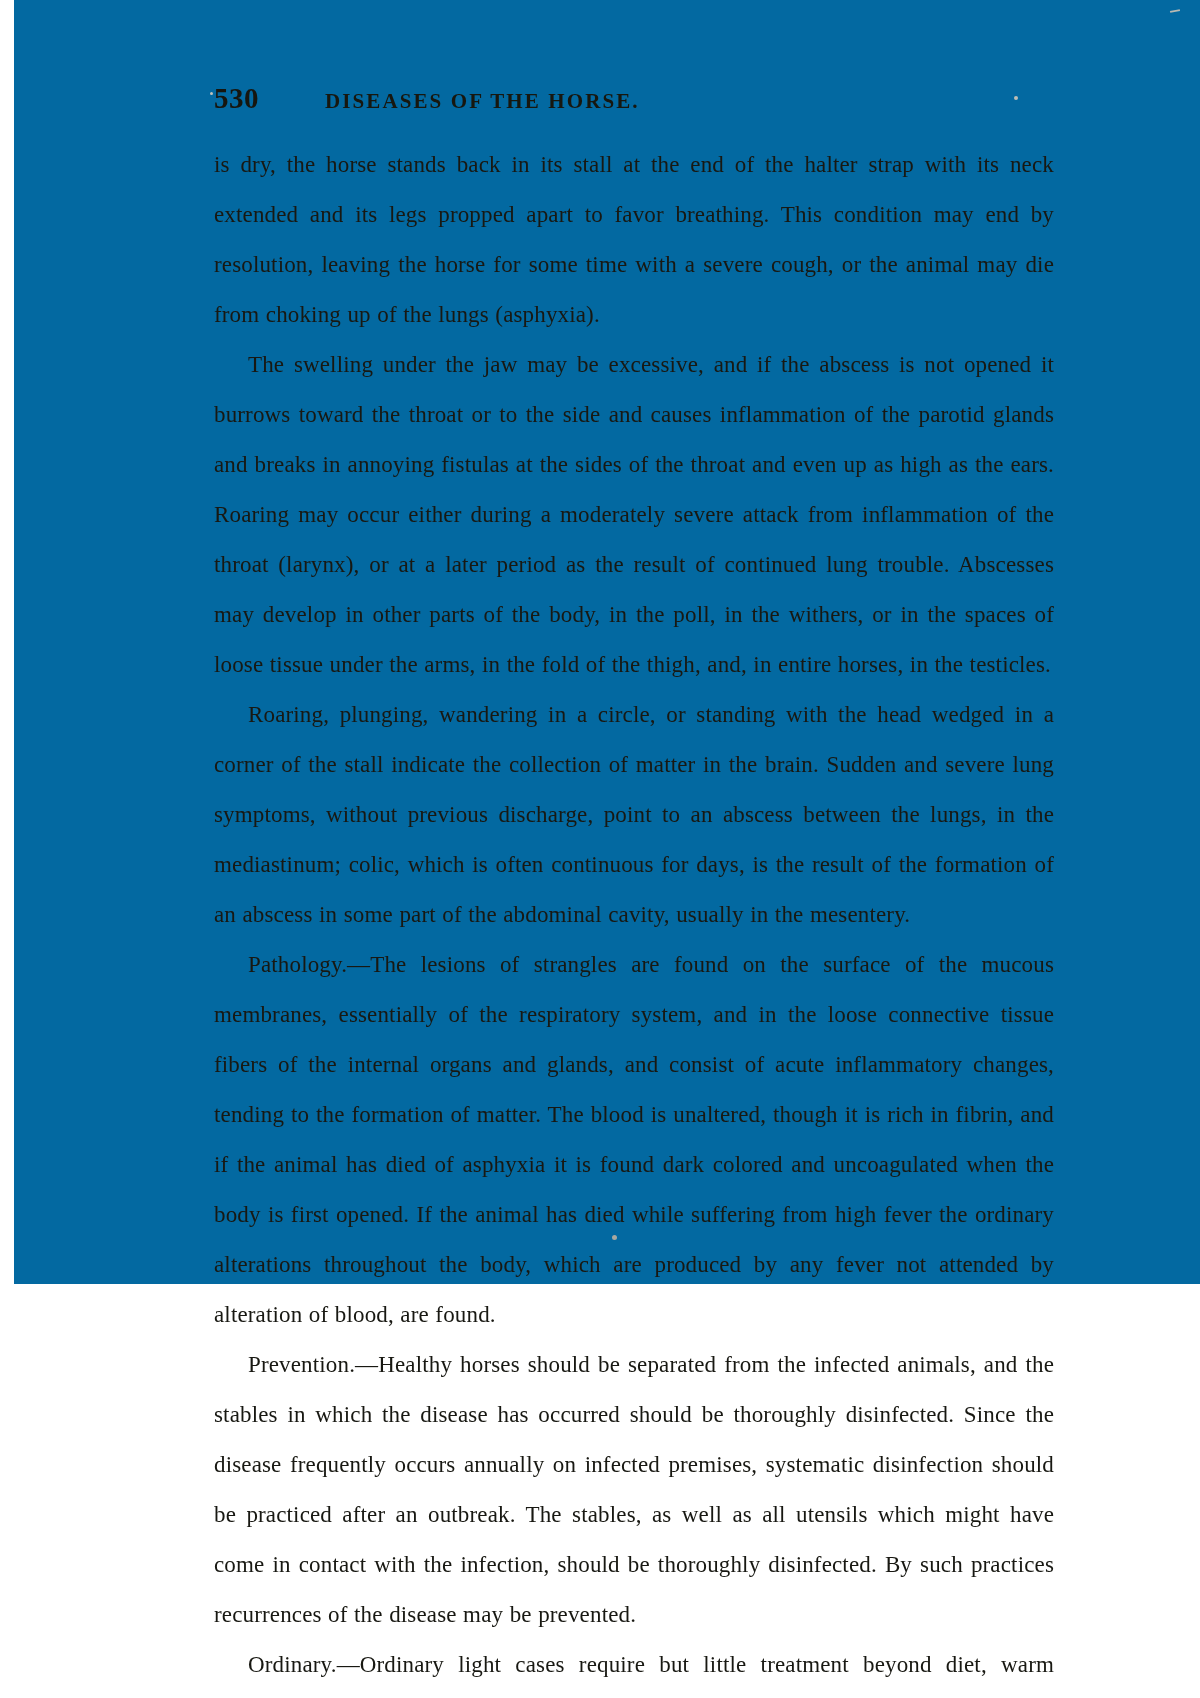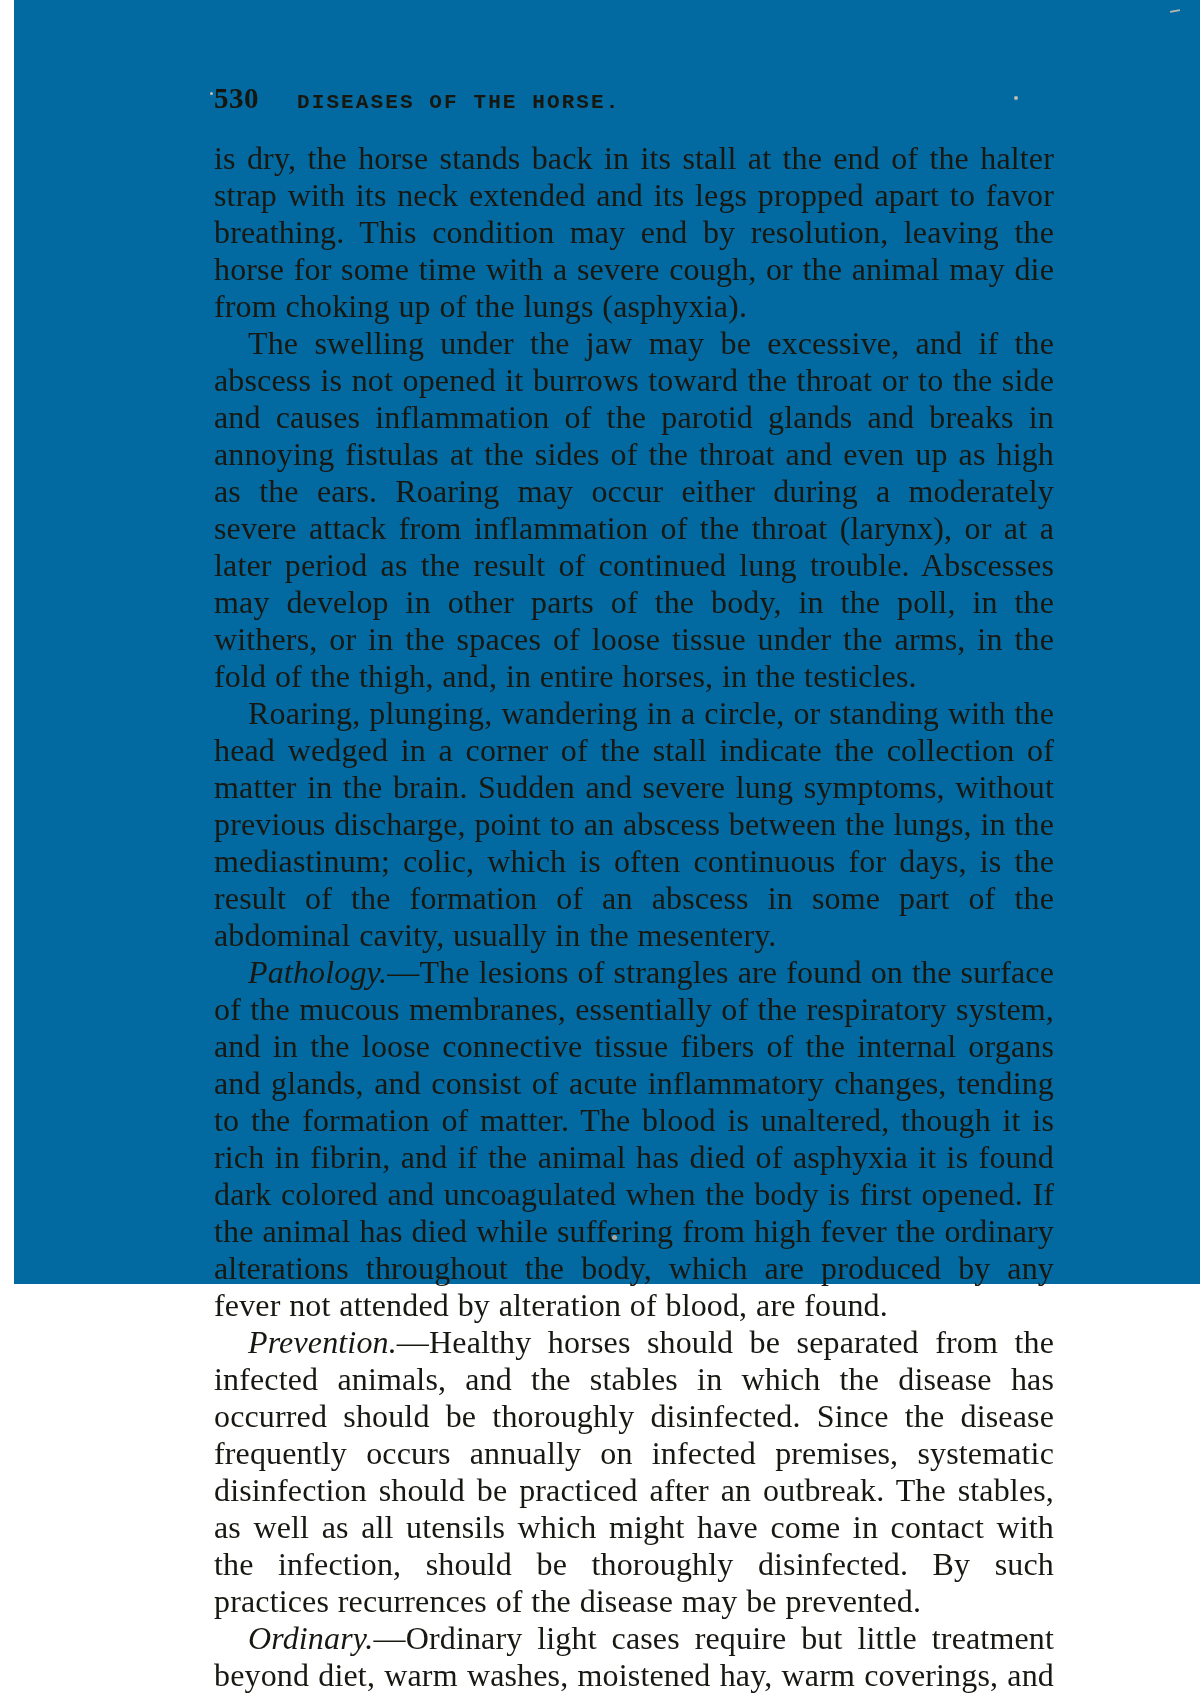--- a/index.html
+++ b/index.html
@@ -33,48 +33,47 @@
     align-items: baseline;
   }
   .folio {
     font-size: 29px;
     font-weight: 700;
     letter-spacing: 0.5px;
     font-family: "Liberation Serif", serif;
     color: #16160f;
   }
   .running-head {
-    margin-left: 38px;
+    margin-left: 66px;
     font-size: 21px;
     letter-spacing: 2.1px;
-    font-family: Liberation Mono, monospace;
+    font-family: Liberation Serif, serif;
     color: #17170f;
     font-weight: 700;
   }
   .body-text {
     position: absolute;
     left: 200px;
     top: 140px;
     width: 840px;
   }
   .para {
     margin: 0 0 0 0;
-    font-size: 32px;
-    line-height: 37px;
+    font-size: 23px;
+    line-height: 50px;
     text-align: justify;
     text-justify: inter-word;
     color: #181812;
     letter-spacing: 0.15px;
     word-spacing: 0.6px;
   }
   .para + .para {
     text-indent: 34px;
   }
   .runin {
-    font-style: italic;
   }
   .edge-mark {
     position: absolute;
     background: #b9b9b2;
   }
   .mark-top-right {
     right: 34px;
     top: 10px;
     width: 10px;
     height: 2px;

